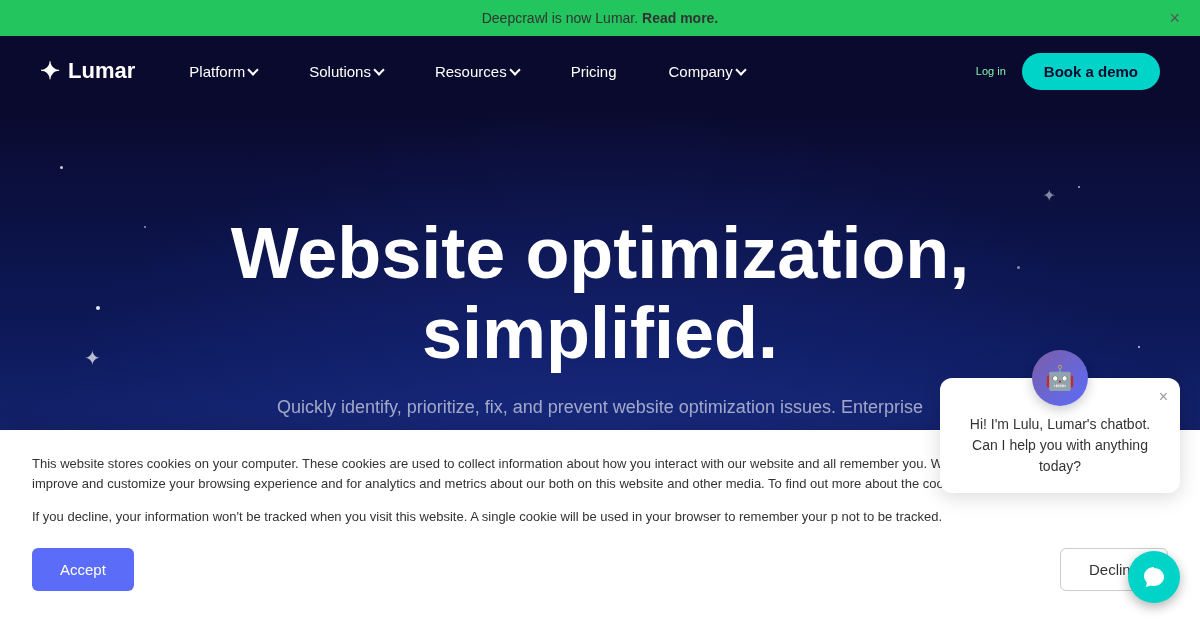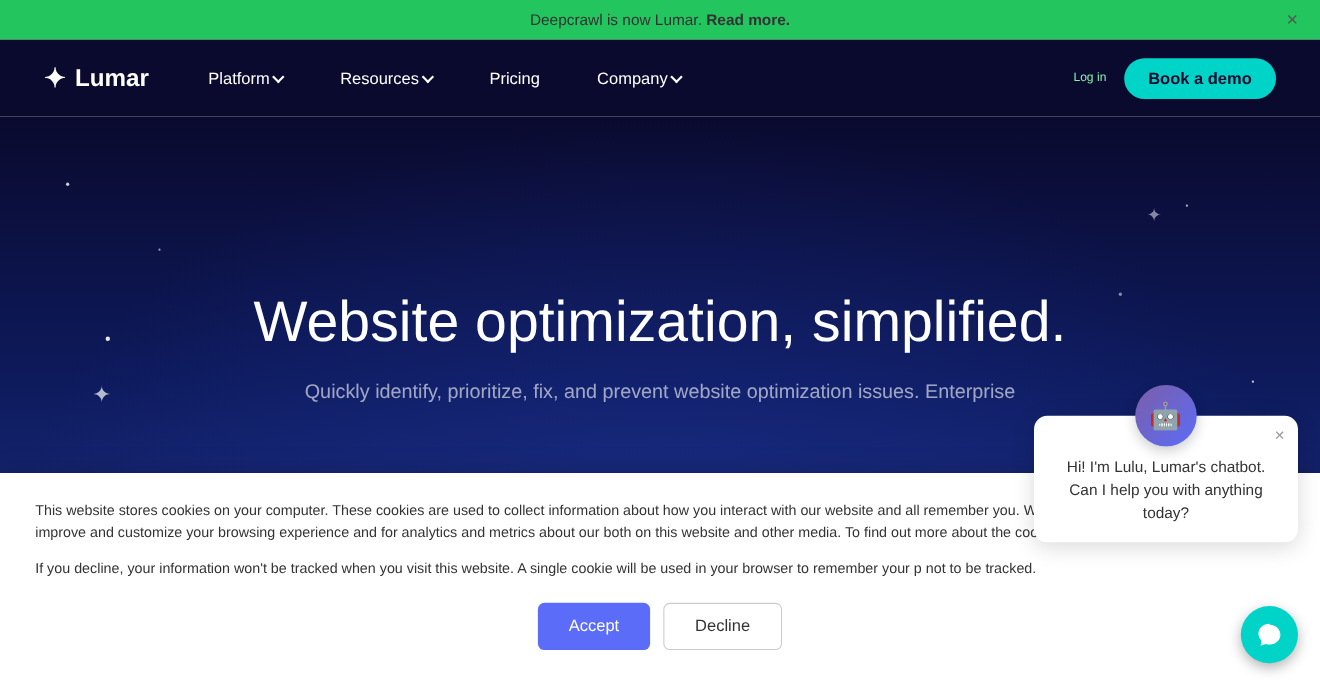--- a/index.html
+++ b/index.html
@@ -107,23 +107,23 @@
       padding: 60px 20px 40px;
     }
     .hero::before {
       content: '';
       position: absolute;
       top: 0; left: 0; right: 0; bottom: 0;
       background: radial-gradient(ellipse at 50% 100%, rgba(30,50,150,0.5) 0%, transparent 70%);
     }
     .hero-title {
       color: white;
-      font-size: 52px;
-      font-weight: 400;
-      text-align: right;
+      font-size: 72px;
+      font-weight: 700;
+      text-align: center;
       line-height: 1.1;
       position: relative;
       z-index: 2;
       max-width: 900px;
     }
     .hero-subtitle {
       color: rgba(255,255,255,0.6);
       font-size: 18px;
       text-align: right;
       margin-top: 24px;
@@ -181,21 +181,21 @@
       text-decoration: none;
     }
     .cookie-text2 {
       font-size: 13px;
       color: #333;
       line-height: 1.6;
     }
     .cookie-buttons {
       display: flex;
       gap: 12px;
-      justify-content: center;
+      justify-content: space-between;
       margin-top: 20px;
     }
     .accept-btn {
       background: #5b6cf9;
       color: white;
       border: none;
       border-radius: 6px;
       padding: 12px 28px;
       font-size: 15px;
       font-weight: 500;
@@ -295,20 +295,24 @@
 </div>
 
 <nav class="navbar">
   <a href="#" class="logo">
     <span class="logo-icon">✦</span>
     <span>Lumar</span>
   </a>
   <div class="nav-links">
     <a class="nav-link">
       <span>Platform</span>
+      <span class="chevron"></span>
+    </a>
+    <a class="nav-link">
+      <span>Solutions</span>
       <span class="chevron"></span>
     </a>
     <a class="nav-link">
       <span>Resources</span>
       <span class="chevron"></span>
     </a>
     <a class="nav-link">
       <span>Pricing</span>
     </a>
     <a class="nav-link">

